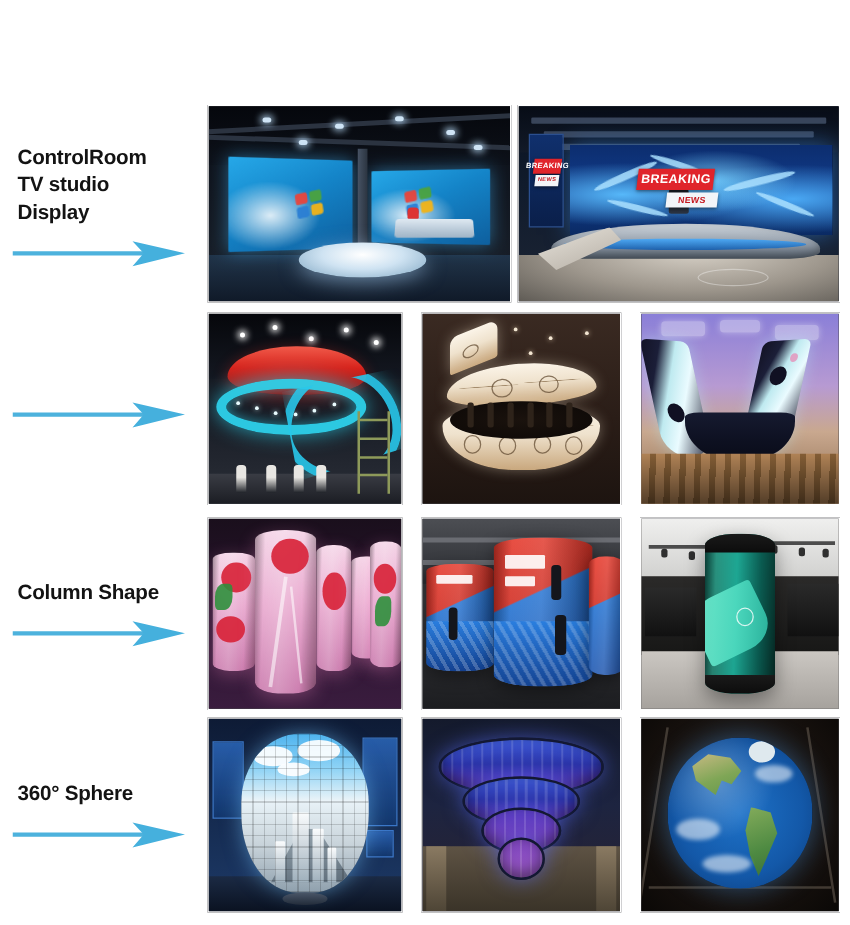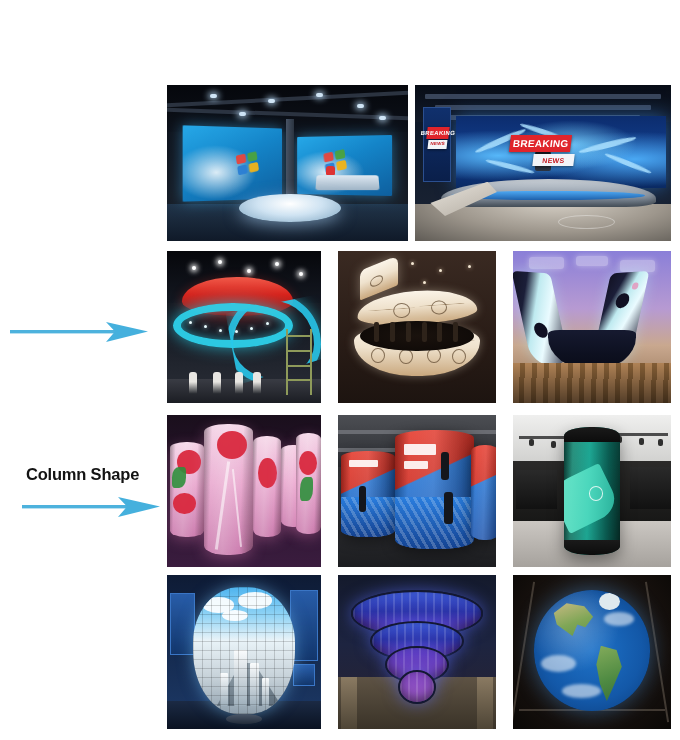--- a/index.html
+++ b/index.html
@@ -456,20 +456,31 @@
   .globe .cloudg { position: absolute; background: rgba(255,255,255,.55); border-radius: 50%; filter: blur(1.5px); }
   .sph3 .rig { position: absolute; background: #4a423a; opacity: .85; }
 </style>
 </head>
 <body>
 
 <div id="page">
 
   <div class="row" style="top:84px;height:164px;">
 
+    <div class="labelcol" style="top:0;height:164px;">
+      <div class="label-text">ControlRoom
+TV studio
+Display</div>
+      <div class="arrow-wrap">
+        <svg width="140" height="26" viewBox="0 0 140 26">
+          <rect x="0" y="11" width="108" height="3.4" fill="#4db2dd"></rect>
+          <path d="M96 3 L138 12.6 L96 23 L105 12.6 Z" fill="#45b0dd"></path>
+        </svg>
+      </div>
+    </div>
 
     <div class="cell" style="left:166px;top:0;width:243px;height:158px;">
       <div class="ph studio1">
         <div class="ceil"></div>
         <div class="spot" style="left:18%;top:6%"></div>
         <div class="spot" style="left:42%;top:9%"></div>
         <div class="spot" style="left:62%;top:5%"></div>
         <div class="spot" style="left:79%;top:12%"></div>
         <div class="spot" style="left:88%;top:20%"></div>
         <div class="spot" style="left:30%;top:17%"></div>
@@ -616,21 +627,21 @@
           <div class="pinkblob" style="left:64%;top:12%;width:16%;height:7%"></div>
         </div>
         <div class="v-b"></div>
         <div class="woodfloor"></div>
       </div>
     </div>
   </div>
 
   <div class="row" style="top:414px;height:156px;">
 
-    <div class="labelcol" style="top:0;height:156px;margin-left:12px;">
+    <div class="labelcol" style="top:0;height:156px;">
       <div class="label-text">Column Shape</div>
       <div class="arrow-wrap">
         <svg width="140" height="26" viewBox="0 0 140 26">
           <rect x="0" y="11" width="108" height="3.4" fill="#4db2dd"></rect>
           <path d="M96 3 L138 12.6 L96 23 L105 12.6 Z" fill="#45b0dd"></path>
         </svg>
       </div>
     </div>
 
     <div class="cell" style="left:166px;top:0;width:156px;height:154px;">
@@ -697,20 +708,29 @@
           <div class="cap" style="bottom:0"></div>
           <div class="swath"></div>
           <div class="medal"></div>
         </div>
       </div>
     </div>
   </div>
 
   <div class="row" style="top:574px;height:158px;">
 
+    <div class="labelcol" style="top:0;height:158px;">
+      <div class="label-text">360° Sphere</div>
+      <div class="arrow-wrap">
+        <svg width="140" height="26" viewBox="0 0 140 26">
+          <rect x="0" y="11" width="108" height="3.4" fill="#4db2dd"></rect>
+          <path d="M96 3 L138 12.6 L96 23 L105 12.6 Z" fill="#45b0dd"></path>
+        </svg>
+      </div>
+    </div>
 
     <div class="cell" style="left:166px;top:0;width:156px;height:156px;">
       <div class="ph sph1">
         <div class="bgpanel" style="left:2%;top:12%;width:16%;height:40%"></div>
         <div class="bgpanel" style="left:80%;top:10%;width:18%;height:46%"></div>
         <div class="bgpanel" style="left:82%;top:58%;width:14%;height:14%"></div>
         <div class="stagefloor"></div>
         <div class="ball">
           <div class="cloud" style="left:10%;top:8%;width:30%;height:12%"></div>
           <div class="cloud" style="left:44%;top:4%;width:34%;height:13%"></div>

